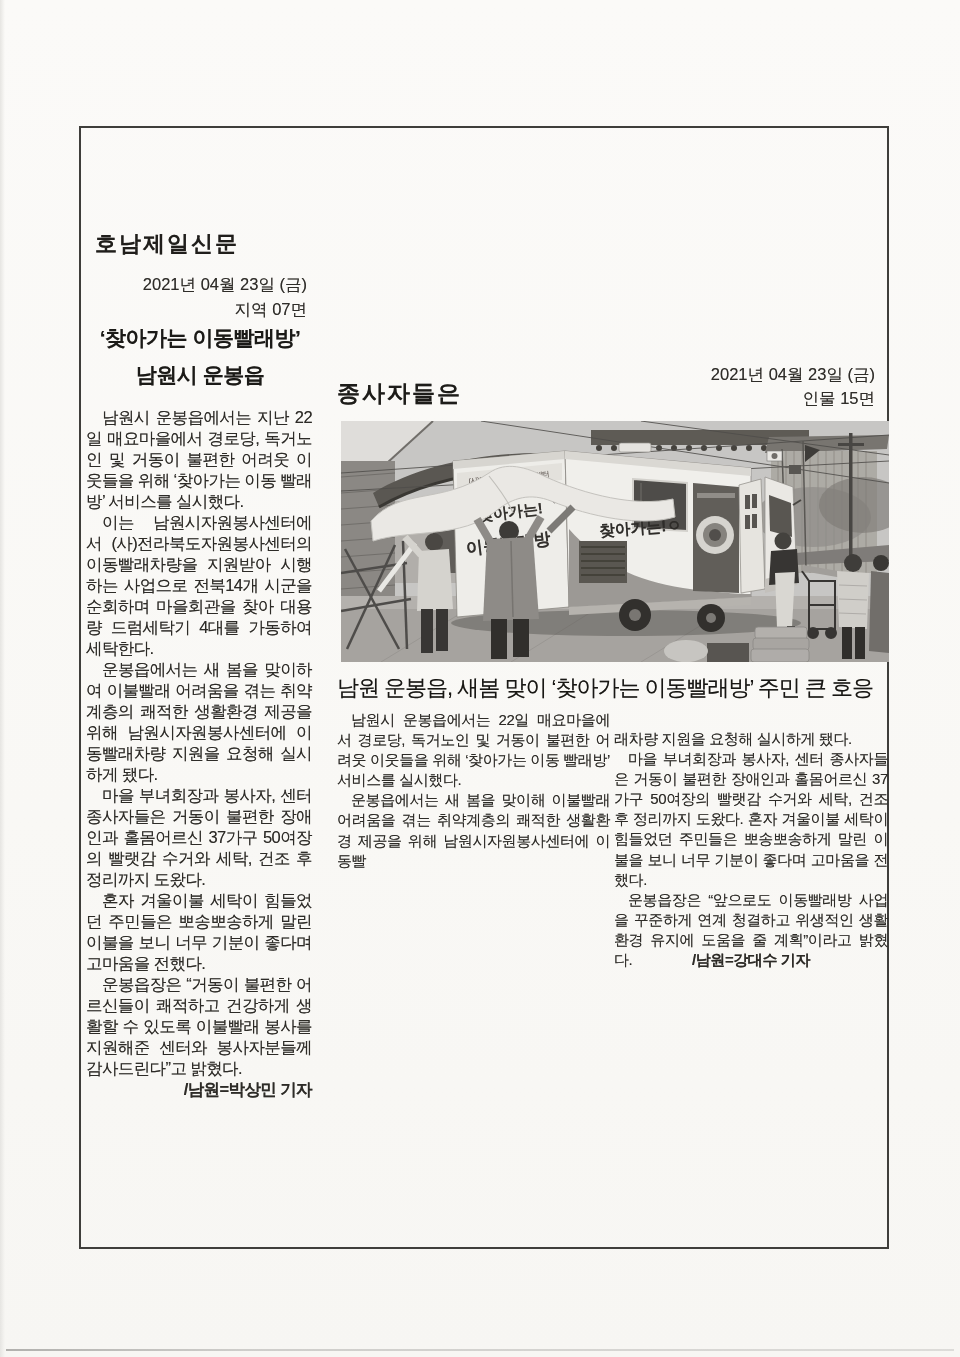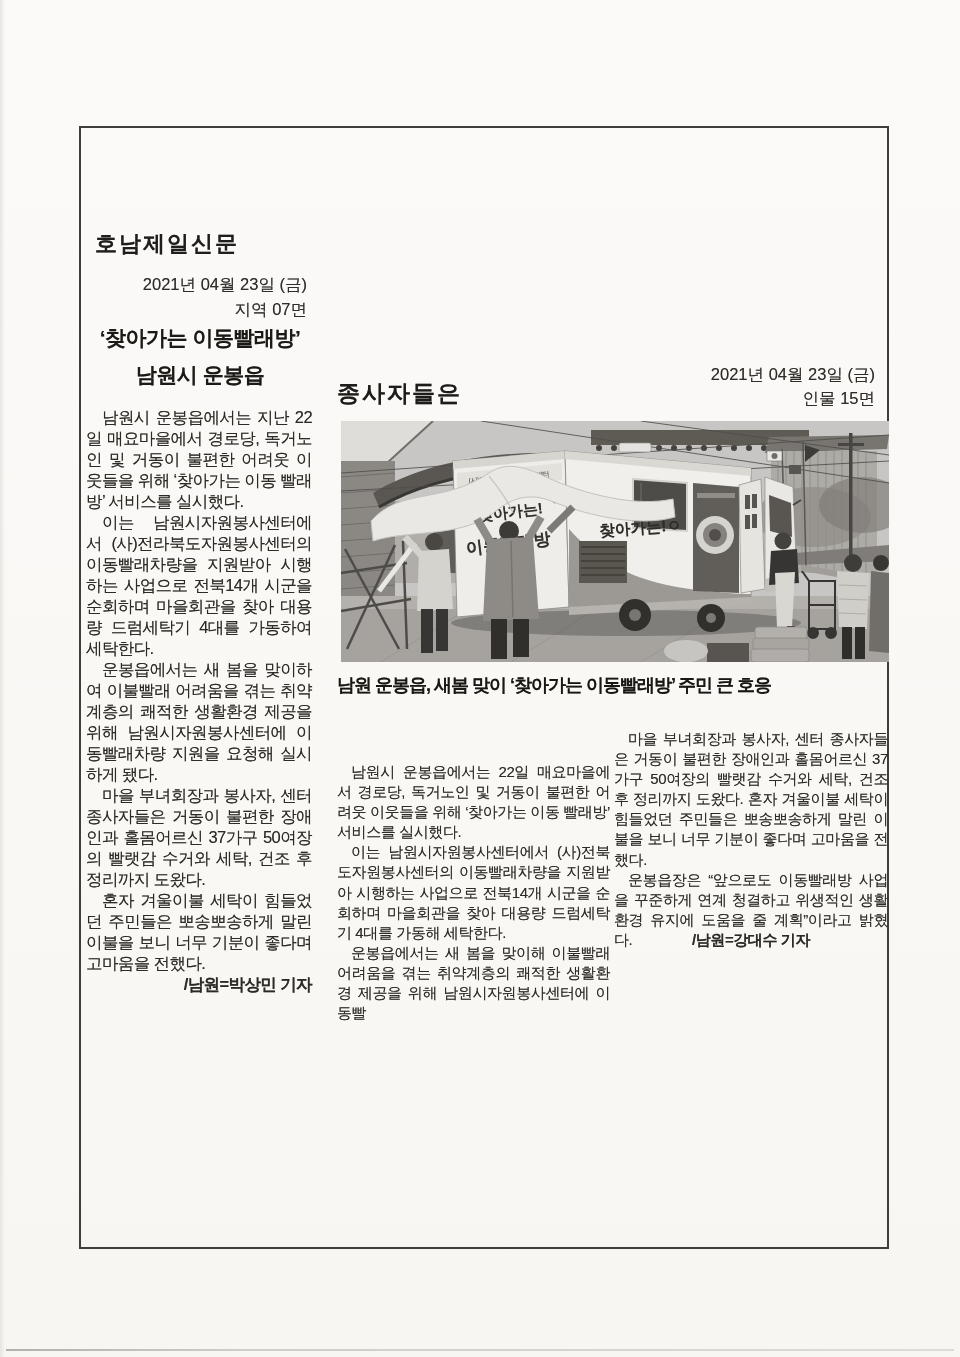--- a/index.html
+++ b/index.html
@@ -21,23 +21,23 @@
   .l-headline{left:86px;top:319px;width:228px;text-align:center;font-weight:bold;font-size:21px;line-height:37px;letter-spacing:-.5px;color:#1b1a17;}
   .l-body{left:86px;top:407px;width:226px;font-size:16.5px;line-height:21px;text-align:justify;word-break:break-all;letter-spacing:-.6px;}
   .l-body p{margin:0;text-indent:16px;}
   .l-byline{text-align:right;text-indent:0 !important;font-weight:bold;}
 
   
   .r-masthead{left:337px;top:378px;font-size:23px;font-weight:bold;letter-spacing:2px;color:#1d1c19;}
   .r-dateblock{left:620px;top:362px;width:255px;text-align:right;font-size:16.5px;line-height:24px;color:#2f2d29;}
   .photo{left:341px;top:421px;width:548px;height:241px;filter:contrast(.95) brightness(1.01);}
   .photo svg{display:block;width:548px;height:241px;}
-  .r-headline{left:337px;top:673px;width:552px;font-size:18px;font-weight:bold;letter-spacing:-1px;color:#181714;white-space:nowrap;}
+  .r-headline{left:337px;top:673px;width:552px;font-size:22px;font-weight:normal;letter-spacing:-1px;color:#181714;white-space:nowrap;}
   .r-col{font-size:15px;line-height:20.1px;text-align:justify;word-break:break-all;letter-spacing:-.4px;}
-  .r-col1{left:337px;top:762px;width:273px;}
+  .r-col1{left:337px;top:710px;width:273px;}
   .r-col2{left:614px;top:729px;width:274px;}
   .r-col p{margin:0;text-indent:14px;}
   .cont{text-indent:0 !important;}
   .r-byline{text-align:center;margin-top:-20px;font-weight:bold;}
 </style>
 </head>
 <body>
 
 <div class="page">
 
@@ -54,20 +54,21 @@
     <div class="abs l-headline">
       <div>‘찾아가는  이동빨래방’</div>
       <div>남원시 운봉읍</div>
     </div>
     <div class="abs l-body">
       <p>남원시 운봉읍에서는 지난 22일 매요마을에서 경로당, 독거노인 및 거동이 불편한 어려웃 이웃들을 위해 ‘찾아가는 이동 빨래방’ 서비스를 실시했다.</p>
       <p>이는 남원시자원봉사센터에서 (사)전라북도자원봉사센터의 이동빨래차량을 지원받아 시행하는 사업으로 전북14개 시군을 순회하며 마을회관을 찾아 대용량 드럼세탁기 4대를 가동하여 세탁한다.</p>
       <p>운봉읍에서는 새 봄을 맞이하여 이불빨래 어려움을 겪는 취약계층의 쾌적한 생활환경 제공을 위해 남원시자원봉사센터에 이동빨래차량 지원을 요청해 실시하게 됐다.</p>
       <p>마을 부녀회장과 봉사자, 센터 종사자들은 거동이 불편한 장애인과 홀몸어르신 37가구 50여장의 빨랫감 수거와 세탁, 건조 후 정리까지 도왔다.</p>
       <p>혼자 겨울이불 세탁이 힘들었던 주민들은 뽀송뽀송하게 말린 이불을 보니 너무 기분이 좋다며 고마움을 전했다.</p>
+      <p>운봉읍장은 “거동이 불편한 어르신들이 쾌적하고 건강하게 생활할 수 있도록 이불빨래 봉사를 지원해준 센터와 봉사자분들께 감사드린다”고 밝혔다.</p>
       <p class="l-byline">/남원=박상민 기자</p>
     </div>
   </section>
 
   
   <section style="display:contents">
     <div class="abs r-masthead">종사자들은</div>
     <div class="abs r-dateblock">
       <div>2021년  04월  23일  (금)</div>
       <div>인물  15면</div>
@@ -312,24 +313,24 @@
           <rect x="366" y="222" width="42" height="19" fill="#55524e"></rect>
           <ellipse cx="345" cy="230" rx="22" ry="11" fill="#c9c7c2"></ellipse>
         </g>
       </svg>
     </div>
 
     <div class="abs r-headline">남원 운봉읍, 새봄 맞이 ‘찾아가는 이동빨래방’  주민 큰 호응</div>
 
     <div class="abs r-col r-col1">
       <p>남원시 운봉읍에서는 22일 매요마을에서 경로당, 독거노인 및 거동이 불편한 어려웃 이웃들을 위해 ‘찾아가는 이동 빨래방’ 서비스를 실시했다.</p>
-      <p>이는 남원시자원봉사센터에서 (사)전북도자원봉사센터의 이동빨래차량을 지원받아 시행하는 사업으로 전북14개 시군을 순회하며 마을회관을 찾아 대용량 드럼세탁기 4대를 가동해 세탁한다.</p>
       <p>운봉읍에서는 새 봄을 맞이해 이불빨래 어려움을 겪는 취약계층의 쾌적한 생활환경 제공을 위해 남원시자원봉사센터에 이동빨</p>
     </div>
     <div class="abs r-col r-col2">
+      <p class="cont">래차량 지원을 요청해 실시하게 됐다.</p>
       <p>마을 부녀회장과 봉사자, 센터 종사자들은 거동이 불편한 장애인과 홀몸어르신 37가구 50여장의 빨랫감 수거와 세탁, 건조 후 정리까지 도왔다. 혼자 겨울이불 세탁이 힘들었던 주민들은 뽀송뽀송하게 말린 이불을 보니 너무 기분이 좋다며 고마움을 전했다.</p>
       <p>운봉읍장은 “앞으로도 이동빨래방 사업을 꾸준하게 연계 청결하고 위생적인 생활환경 유지에 도움을 줄 계획”이라고 밝혔다.</p>
       <div class="r-byline">/남원=강대수 기자</div>
     </div>
   </section>
 
   <div class="abs scan-bottom-edge"></div>
 </div>
 
 </body></html>

